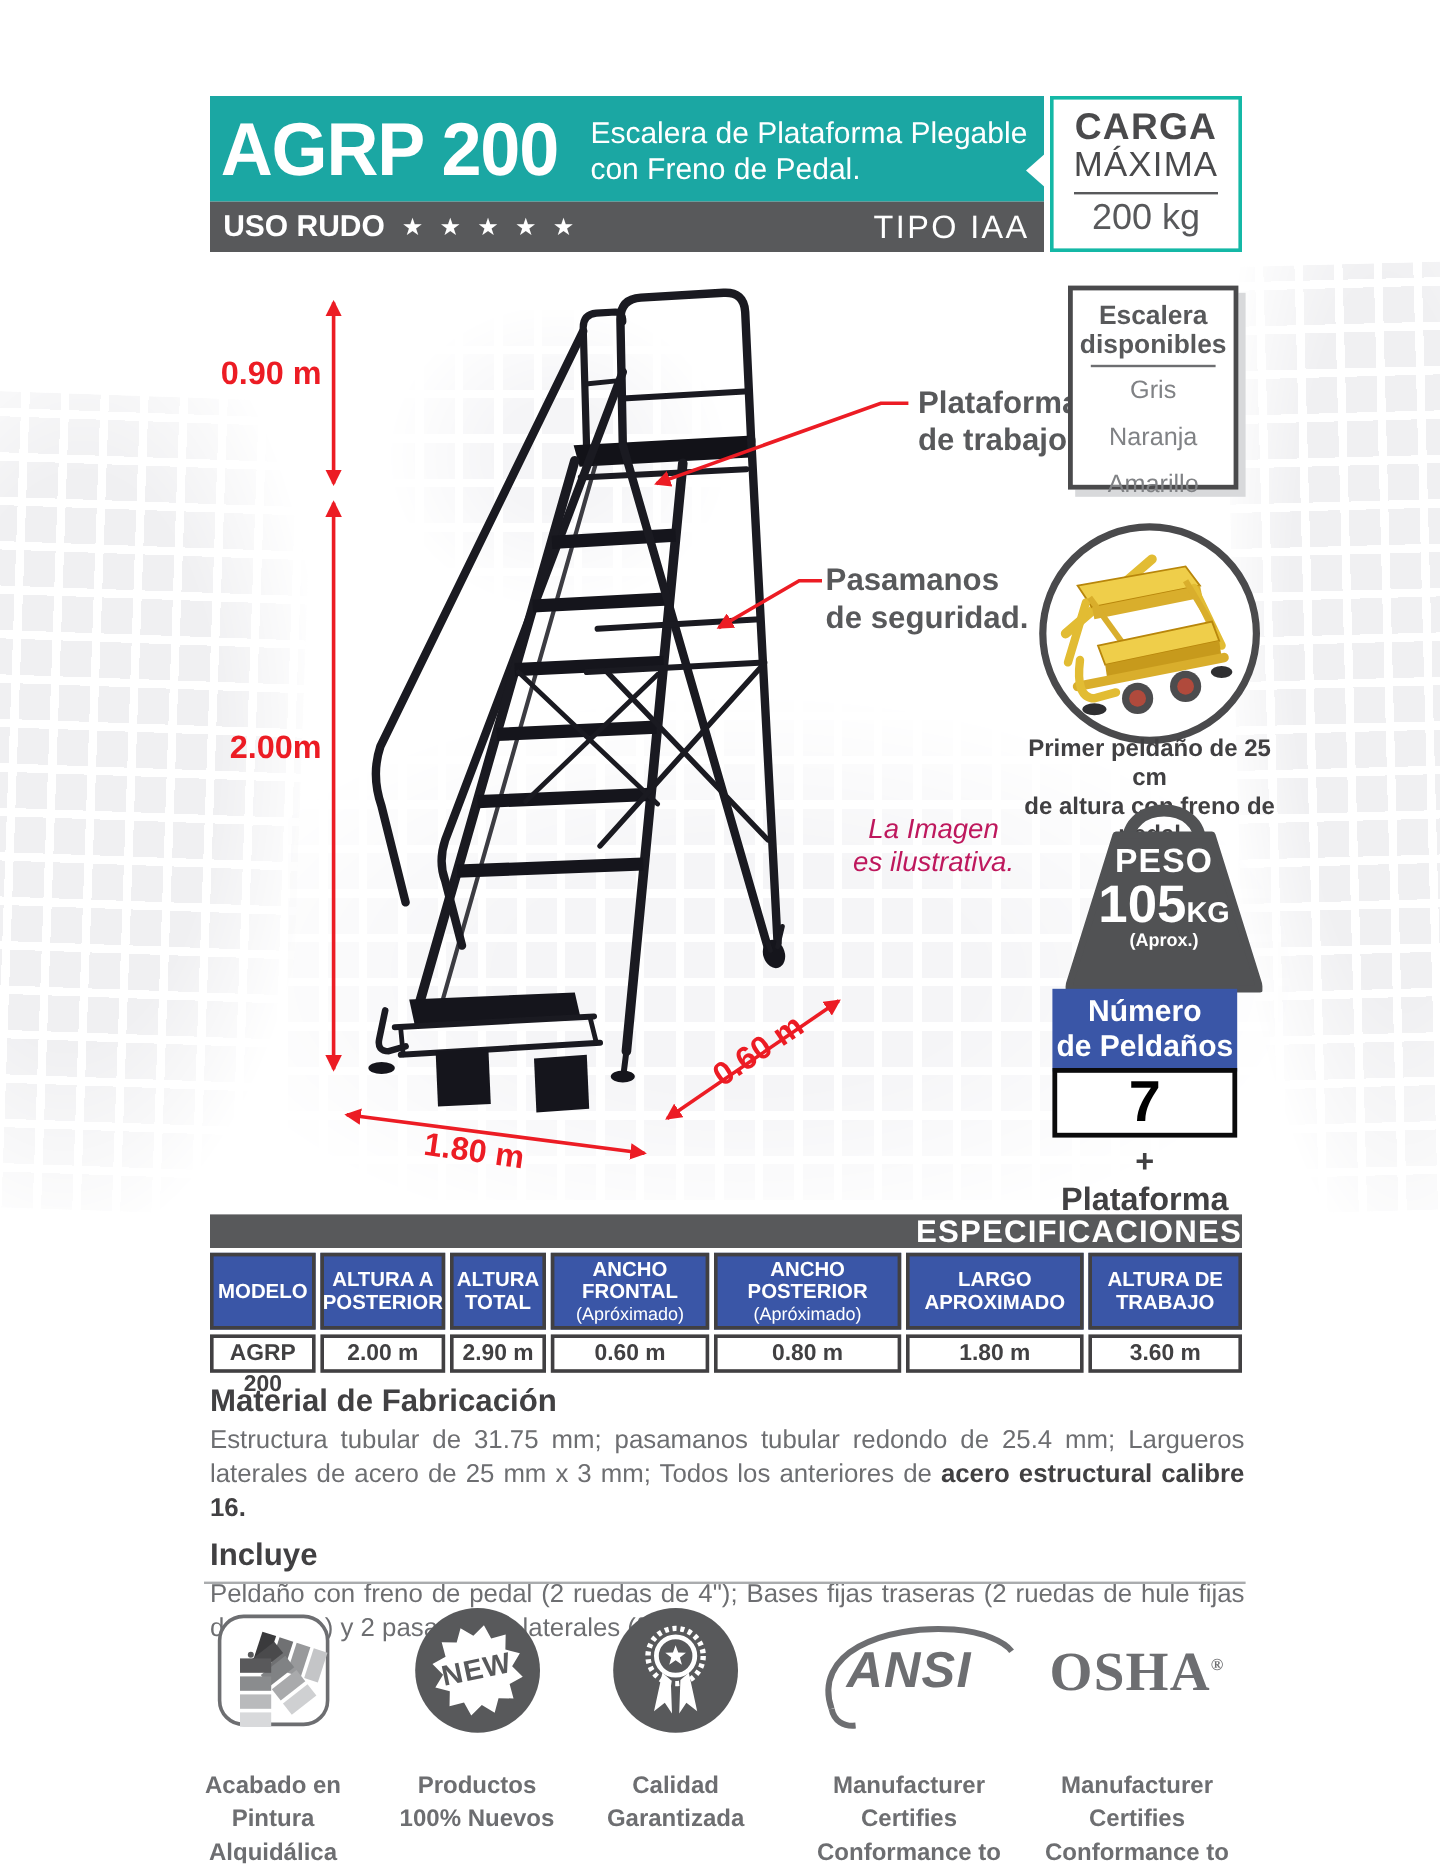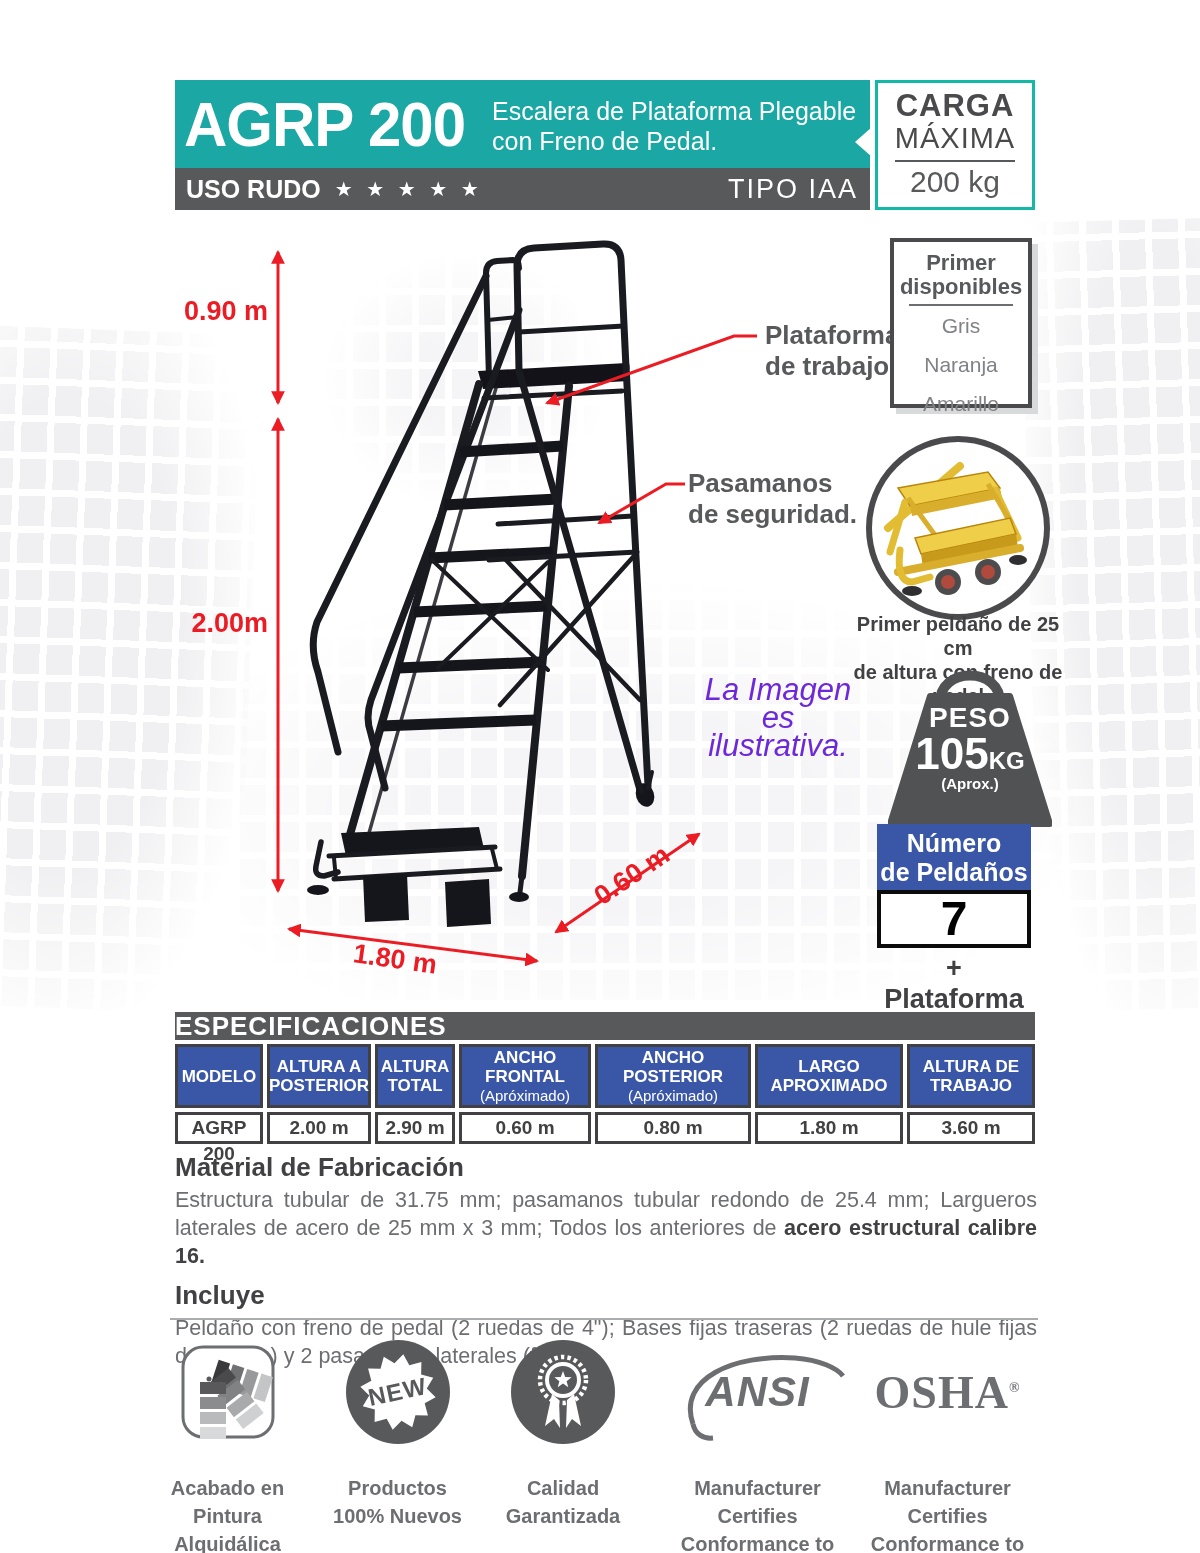--- a/index.html
+++ b/index.html
@@ -40,21 +40,21 @@
             border:3px solid #14b8a6;box-sizing:border-box;text-align:center;}
   .load-notch{left:855px;top:127px;width:0;height:0;border-top:15px solid transparent;
               border-bottom:15px solid transparent;border-right:17px solid #fff;}
   .load-t1{font-weight:800;font-size:31px;color:#4A4A4C;letter-spacing:1px;margin-top:5px;}
   .load-t2{font-weight:400;font-size:29px;color:#4A4A4C;letter-spacing:1px;margin-top:-2px;}
   .load-hr{width:120px;height:2px;background:#58595B;margin:5px auto 3px auto;}
   .load-v{font-weight:400;font-size:30px;color:#58595B;}
   
   .dim{color:#EC1C24;font-weight:800;font-size:27px;white-space:nowrap;}
   .callout{color:#58595B;font-weight:800;font-size:26px;line-height:31px;}
-  .disclaimer{color:#6d28d9;font-style:italic;font-size:31px;line-height:28px;text-align:center;}
+  .disclaimer{color:#be185d;font-style:italic;font-size:23px;line-height:28px;text-align:center;}
   
   .colors-box{left:890px;top:238px;width:142px;height:170px;background:#fff;
               border:4px solid #4A4A4C;box-sizing:border-box;text-align:center;
               box-shadow:6px 6px 0 #d8d9db;}
   .colors-title{font-weight:800;font-size:22px;line-height:24px;color:#58595B;margin-top:9px;}
   .colors-hr{width:104px;height:2px;background:#6D6E71;margin:5px auto 9px auto;}
   .color-item{font-size:21px;line-height:21px;color:#808285;margin-bottom:18px;}
   .first-step-note{left:850px;top:612px;width:216px;text-align:center;color:#414042;
                    font-weight:800;font-size:20px;line-height:24px;}
   .weight-text{left:888px;top:703px;width:164px;text-align:center;color:#fff;}
@@ -63,21 +63,21 @@
   .w-unit{font-weight:800;font-size:24px;}
   .w-apx{font-weight:700;font-size:15px;line-height:18px;}
   .steps-head{left:877px;top:824px;width:154px;background:#3A56A7;color:#fff;text-align:center;
               font-weight:800;font-size:25px;line-height:29px;padding:5px 0 6px 0;box-sizing:border-box;}
   .steps-num{left:877px;top:890px;width:154px;height:58px;background:#fff;border:4px solid #0B0B0C;
              box-sizing:border-box;text-align:center;font-weight:800;font-size:48px;line-height:50px;color:#000;}
   .steps-extra{left:877px;top:953px;width:154px;text-align:center;font-weight:800;font-size:27px;color:#414042;}
   
   .spec-wrap{left:175px;top:1012px;width:860px;}
   .spec-title{background:#58595B;color:#fff;font-weight:800;font-size:26px;line-height:28px;
-              height:28px;text-align:left;letter-spacing:1px;}
+              height:28px;text-align:right;letter-spacing:1px;}
   .spec-grid{display:grid;grid-template-columns:88px 104px 80px 132px 156px 148px 128px;
              grid-gap:4px;margin-top:4px;}
   .th{background:#3A56A7;border:3px solid #414042;color:#fff;height:58px;
       display:flex;flex-direction:column;align-items:center;justify-content:center;
       text-align:center;font-weight:800;font-size:17px;line-height:19px;padding:0 2px;}
   .th .sub{font-weight:400;font-size:15px;}
   .th .sub:empty{display:none;}
   .td{background:#fff;border:3px solid #414042;color:#414042;height:26px;line-height:26px;
       text-align:center;font-weight:800;font-size:19px;}
   
@@ -209,21 +209,21 @@
     <div>Pasamanos</div>
     <div>de seguridad.</div>
   </div>
   <div class="disclaimer abs" style="left:698px;top:676px;width:160px;">
     <div>La Imagen</div>
     <div>es ilustrativa.</div>
   </div>
 
   <div class="colors-box abs">
     <div class="colors-title">
-      <div>Primer</div>
+      <div>Escalera</div>
       <div>disponibles</div>
     </div>
     <div class="colors-hr"></div>
     <div class="color-item">Gris</div>
     <div class="color-item">Naranja</div>
     <div class="color-item">Amarillo</div>
   </div>
 
   <svg class="abs" style="left:860px;top:430px;" width="196" height="196" viewBox="0 0 196 196">
     <defs>

